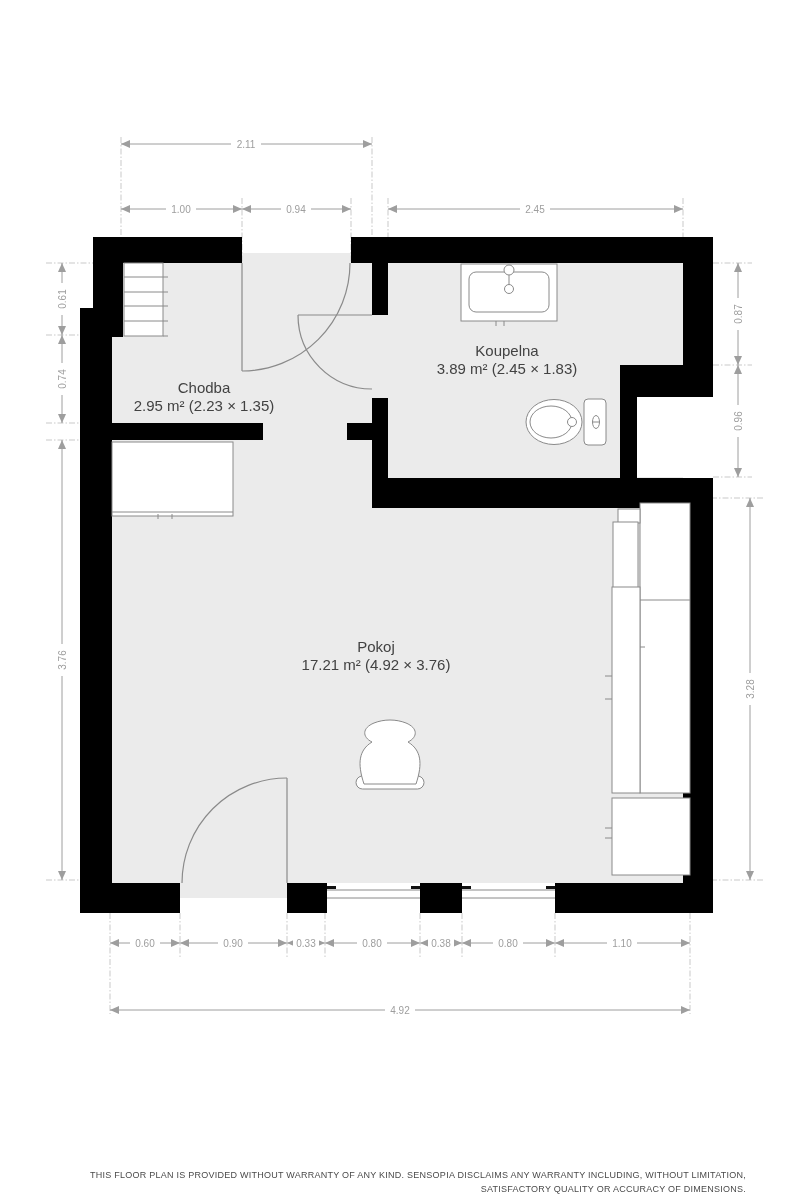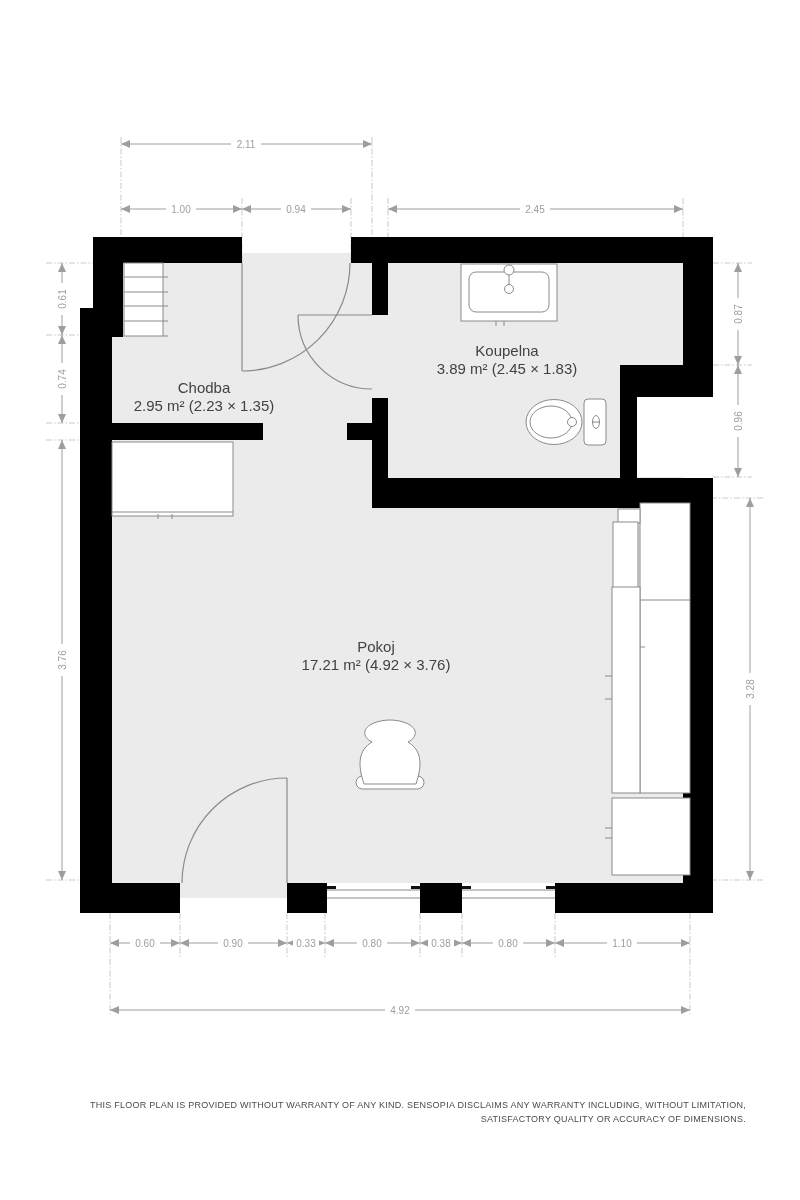--- a/index.html
+++ b/index.html
@@ -2,21 +2,21 @@
 <html><head>
 <meta charset="utf-8">
 <style>
   html,body{margin:0;padding:0;background:#ffffff;}
   .page{position:relative;width:800px;height:1200px;background:#ffffff;overflow:hidden;
         font-family:"Liberation Sans", sans-serif;text-align:right;}
   svg{position:absolute;left:0;top:0;}
   .dim-text{font-size:10px;fill:#9e9e9e;}
   .room-name{font-size:15px;fill:#424242;}
   .room-area{font-size:15px;fill:#424242;}
-  .footer{position:absolute;left:30px;top:1099px;width:716px;
+  .footer{position:absolute;left:30px;top:1169px;width:716px;
           font-size:9px;letter-spacing:0.25px;line-height:1.5;color:#4a4a4a;}
 </style>
 </head>
 <body>
 
 <div class="page">
 <svg width="800" height="1200" viewBox="0 0 800 1200">
   <defs>
     <marker id="aL" markerUnits="userSpaceOnUse" markerWidth="9" markerHeight="8" refX="0" refY="4" orient="auto">
       <path d="M9,0 L0,4 L9,8 Z" fill="#9e9e9e"></path>

